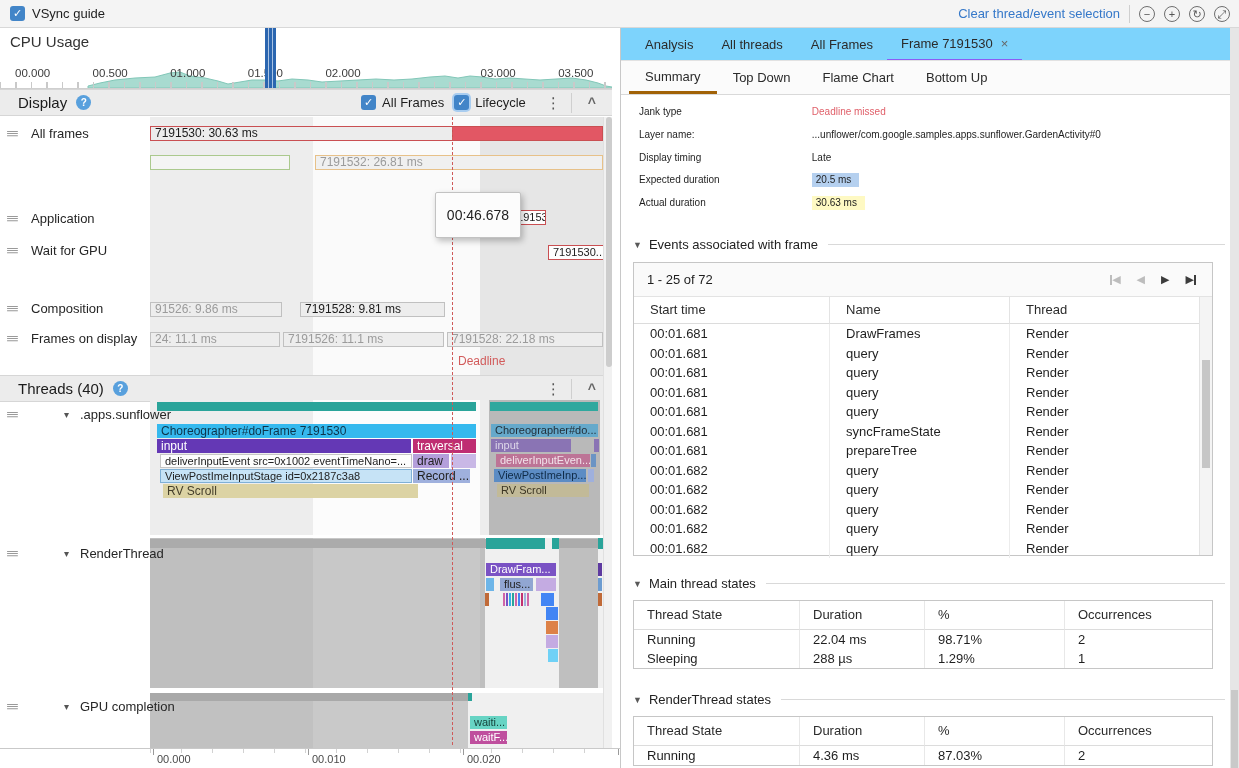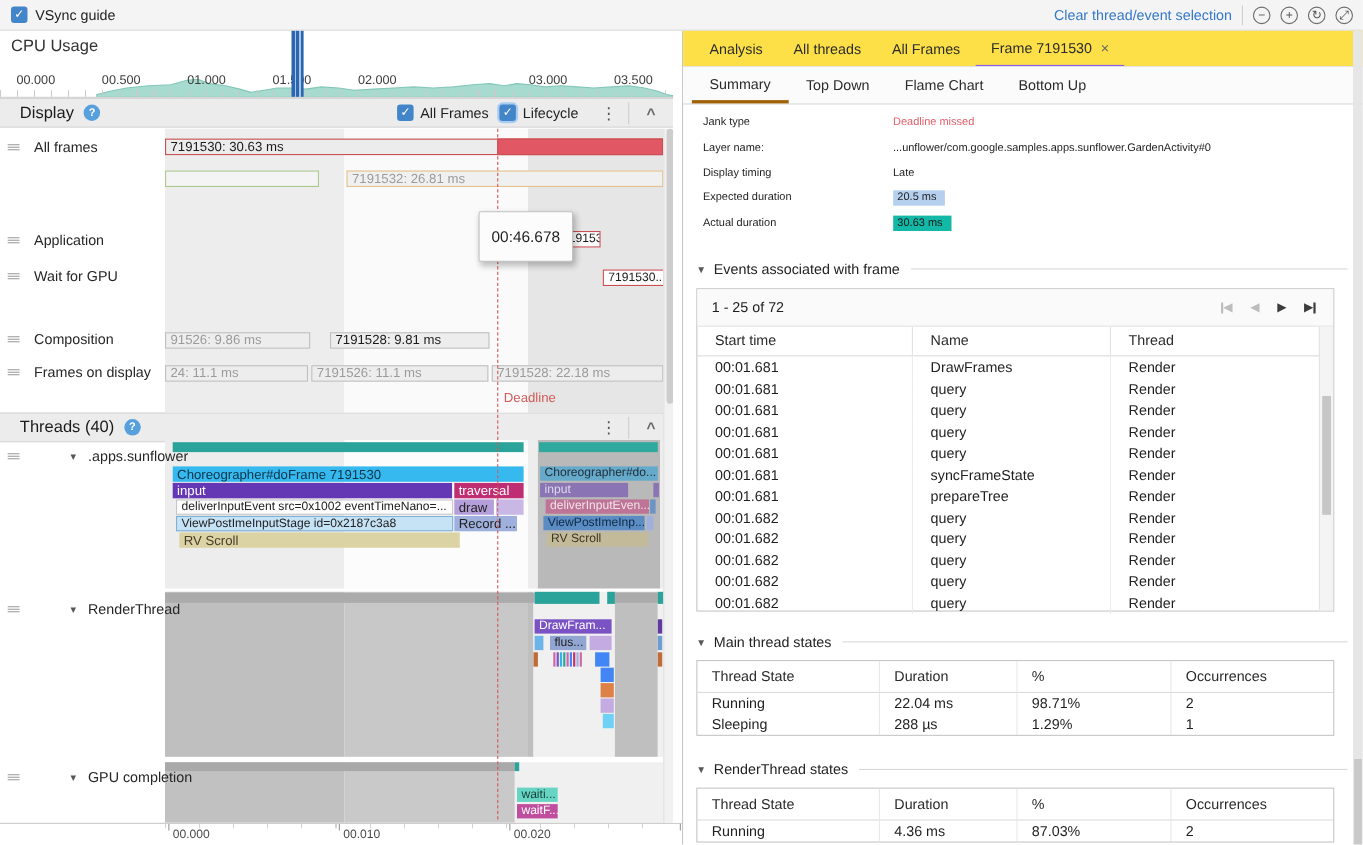--- a/index.html
+++ b/index.html
@@ -51,21 +51,21 @@
   .axis-minor{position:absolute;left:150px;top:0;width:462px;height:4px;
      background:repeating-linear-gradient(90deg,#d2d2d2 0 1px,transparent 1px 31px);}
   .axis-tick{position:absolute;top:0;width:1px;height:6px;background:#9a9a9a;}
   .axis-lbl{position:absolute;top:4px;font-size:11px;color:#4a4a4a;}
   .lscroll{position:absolute;left:603px;top:117px;width:9px;height:631px;background:#f1f1f1;border-left:1px solid #e0e0e0;box-sizing:border-box;}
   .lscroll-thumb{position:absolute;left:1.5px;top:0;width:6px;height:250px;background:#cdcdcd;border-radius:3px;}
   .splitter{position:absolute;left:612px;top:28px;width:8px;height:720px;background:#fff;}
   
   .rpanel{position:absolute;left:620px;top:28px;width:619px;height:740px;background:#fff;
      border-left:1px solid #c8c8c8;box-sizing:border-box;}
-  .tabs{position:absolute;left:0;top:0;width:100%;height:33px;background:#fde047;
+  .tabs{position:absolute;left:0;top:0;width:100%;height:33px;background:#7dd3fc;
      border-bottom:1px solid #e2e2e2;box-sizing:border-box;display:flex;align-items:stretch;padding-left:10px;}
   .tab{display:flex;align-items:center;padding:0 14px;font-size:13px;color:#2b2b2b;box-sizing:border-box;}
   .tab.active{border-bottom:1px solid #8b5cf6;}
   .tab .close{margin-left:8px;color:#666;font-size:13px;}
   .subtabs{position:absolute;left:0;top:33px;width:100%;height:34px;background:#fbfbfb;
      border-bottom:1px solid #d9d9d9;box-sizing:border-box;display:flex;align-items:stretch;padding-left:8px;}
   .subtab{display:flex;align-items:center;padding:0 16px;font-size:13px;color:#2b2b2b;}
   .subtab.active{border-bottom:3px solid #a16207;box-sizing:border-box;}
   .sum-row{position:absolute;left:18px;font-size:10px;color:#1e1e1e;white-space:nowrap;}
   .sum-label{display:inline-block;width:170px;}
@@ -307,21 +307,21 @@
     <div class="sum-row" style="top:124px;">
       <span class="sum-label">Display timing</span>
       <span>Late</span>
     </div>
     <div class="sum-row" style="top:146px;">
       <span class="sum-label">Expected duration</span>
       <span class="hl" style="background:#b5d0ef;">20.5 ms</span>
     </div>
     <div class="sum-row" style="top:169px;">
       <span class="sum-label">Actual duration</span>
-      <span class="hl" style="background:#14b8a6;color:#1a1a1a;">30.63 ms</span>
+      <span class="hl" style="background:#fef9c3;color:#1a1a1a;">30.63 ms</span>
     </div>
 
     <div class="rsec" style="top:209px;">
       <span class="tri2">▼</span>
       <span class="rsec-title">Events associated with frame</span>
       <span class="rule"></span>
     </div>
     <div class="events-panel">
       <div class="pager">
         <span class="pager-count">1 - 25 of 72</span>

